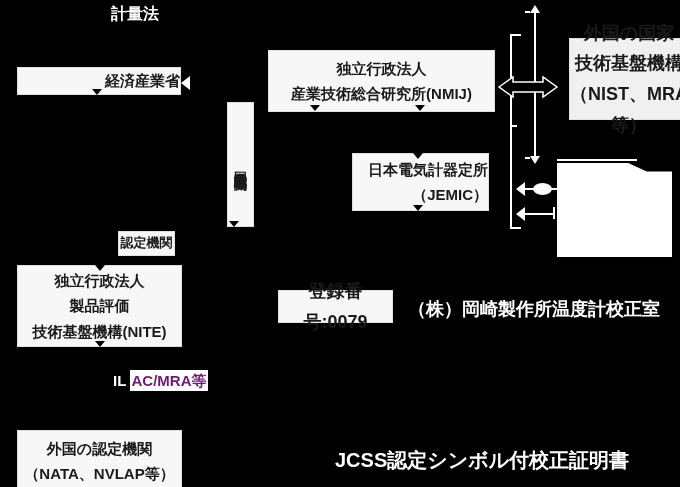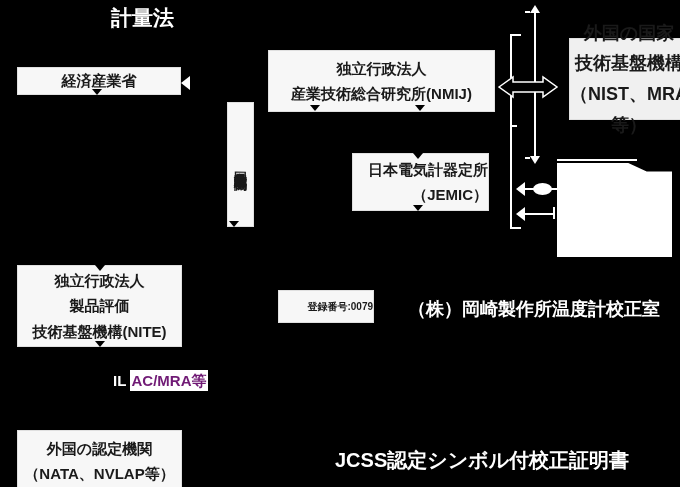--- a/index.html
+++ b/index.html
@@ -24,23 +24,23 @@
   .tri-down-w{position:absolute;width:0;height:0;border-left:5px solid transparent;
     border-right:5px solid transparent;border-top:8px solid #fff;}
   .ellipse-w{position:absolute;background:#fff;border-radius:50%;}
   .vertical-box{writing-mode:vertical-rl;text-orientation:upright;letter-spacing:1px;}
 </style>
 </head>
 <body>
 
 <div id="canvas">
 
-  <div class="wtext" style="left:93px;top:4px;font-size:21px;padding-left:18px;">計量法</div>
+  <div class="wtext" style="left:93px;top:4px;font-size:16px;padding-left:18px;">計量法</div>
 
-  <div class="box" style="left:17px;top:67px;width:164px;height:28px;font-size:15px;">
+  <div class="box" style="left:17px;top:67px;width:164px;height:28px;font-size:15px;align-items:flex-end;">
     <span>経済産業省</span>
   </div>
   <div class="nub-down" style="left:92px;top:89px;"></div>
   <div class="tri-left-w" style="left:181px;top:76px;"></div>
 
   <div class="box vertical-box" style="left:227px;top:102px;width:27px;height:125px;font-size:13px;line-height:1;">
     <span>国家計量標準機関</span>
   </div>
   <div class="nub-down" style="left:229px;top:221px;"></div>
 
@@ -57,40 +57,43 @@
     <span>（NIST、MRA等）</span>
   </div>
 
   <div class="box" style="left:352px;top:153px;width:137px;height:58px;font-size:15px;align-items:flex-end;">
     <span>日本電気計器定所</span>
     <span>（JEMIC）</span>
   </div>
   <div class="nub-down" style="left:413px;top:153px;"></div>
   <div class="nub-down" style="left:413px;top:205px;"></div>
 
+  <div class="box" style="left:118px;top:231px;width:57px;height:25px;font-size:13px;">
+    <span>認定機関</span>
+  </div>
 
   <div class="box" style="left:17px;top:265px;width:165px;height:82px;font-size:15px;">
     <span>独立行政法人</span>
     <span>製品評価</span>
     <span>技術基盤機構(NITE)</span>
   </div>
   <div class="nub-down" style="left:95px;top:265px;"></div>
   <div class="nub-down" style="left:95px;top:341px;"></div>
 
   <div class="wtext" style="left:113px;top:372px;font-size:15px;">IL</div>
   <div class="box" style="left:130px;top:370px;width:78px;height:21px;font-size:15px;color:#701a75;border:none;background:#ffffff;">
     <span>AC/MRA等</span>
   </div>
 
   <div class="box" style="left:17px;top:430px;width:165px;height:62px;font-size:15px;">
     <span>外国の認定機関</span>
     <span>（NATA、NVLAP等）</span>
   </div>
 
-  <div class="box" style="left:278px;top:290px;width:96px;height:33px;font-size:10px;align-items:flex-end;">
+  <div class="box" style="left:278px;top:290px;width:115px;height:33px;font-size:18px;">
     <span>登録番号:0079</span>
   </div>
 
   <div class="wtext" style="left:408px;top:297px;font-size:18px;">（株）岡崎製作所温度計校正室</div>
 
   <div class="wtext" style="left:335px;top:447px;font-size:20px;">JCSS認定シンボル付校正証明書</div>
 
   <div style="position:absolute;left:557px;top:163px;width:115px;height:94px;background:#ffffff;
               clip-path:polygon(0 0,62% 0,78% 9%,100% 9%,100% 100%,0 100%);"></div>
   <div class="hline" style="left:557px;top:159px;width:80px;height:2px;"></div>

